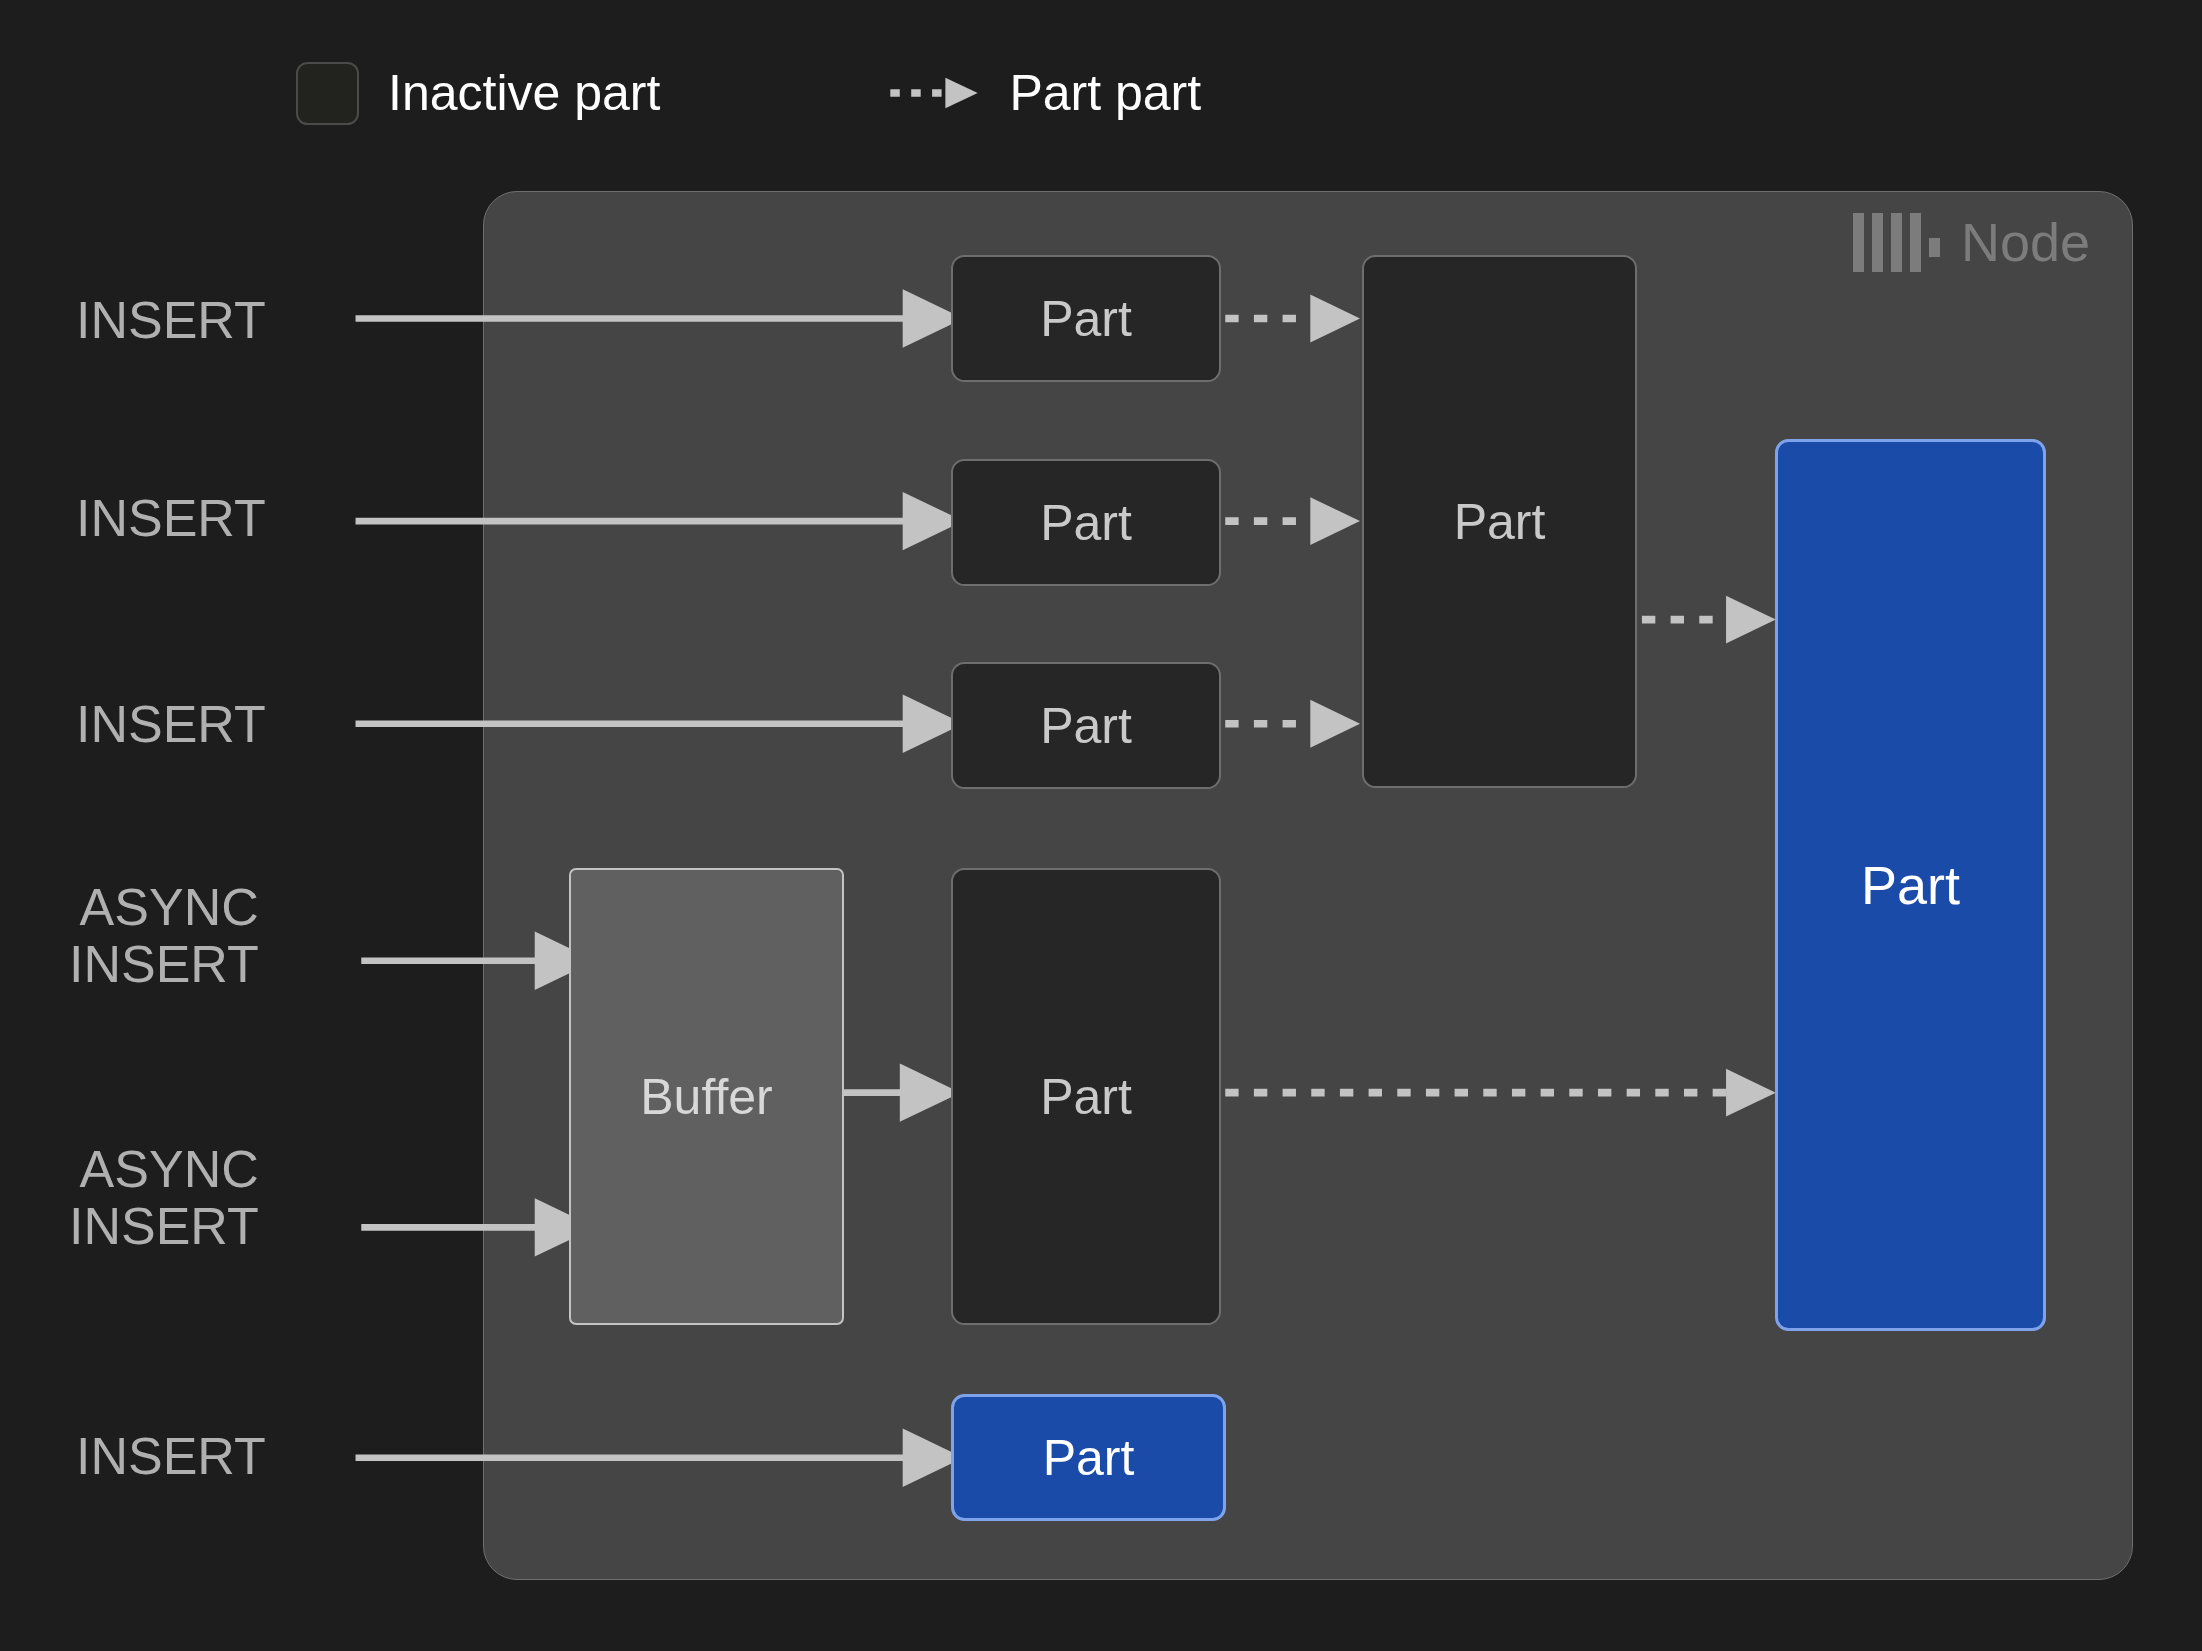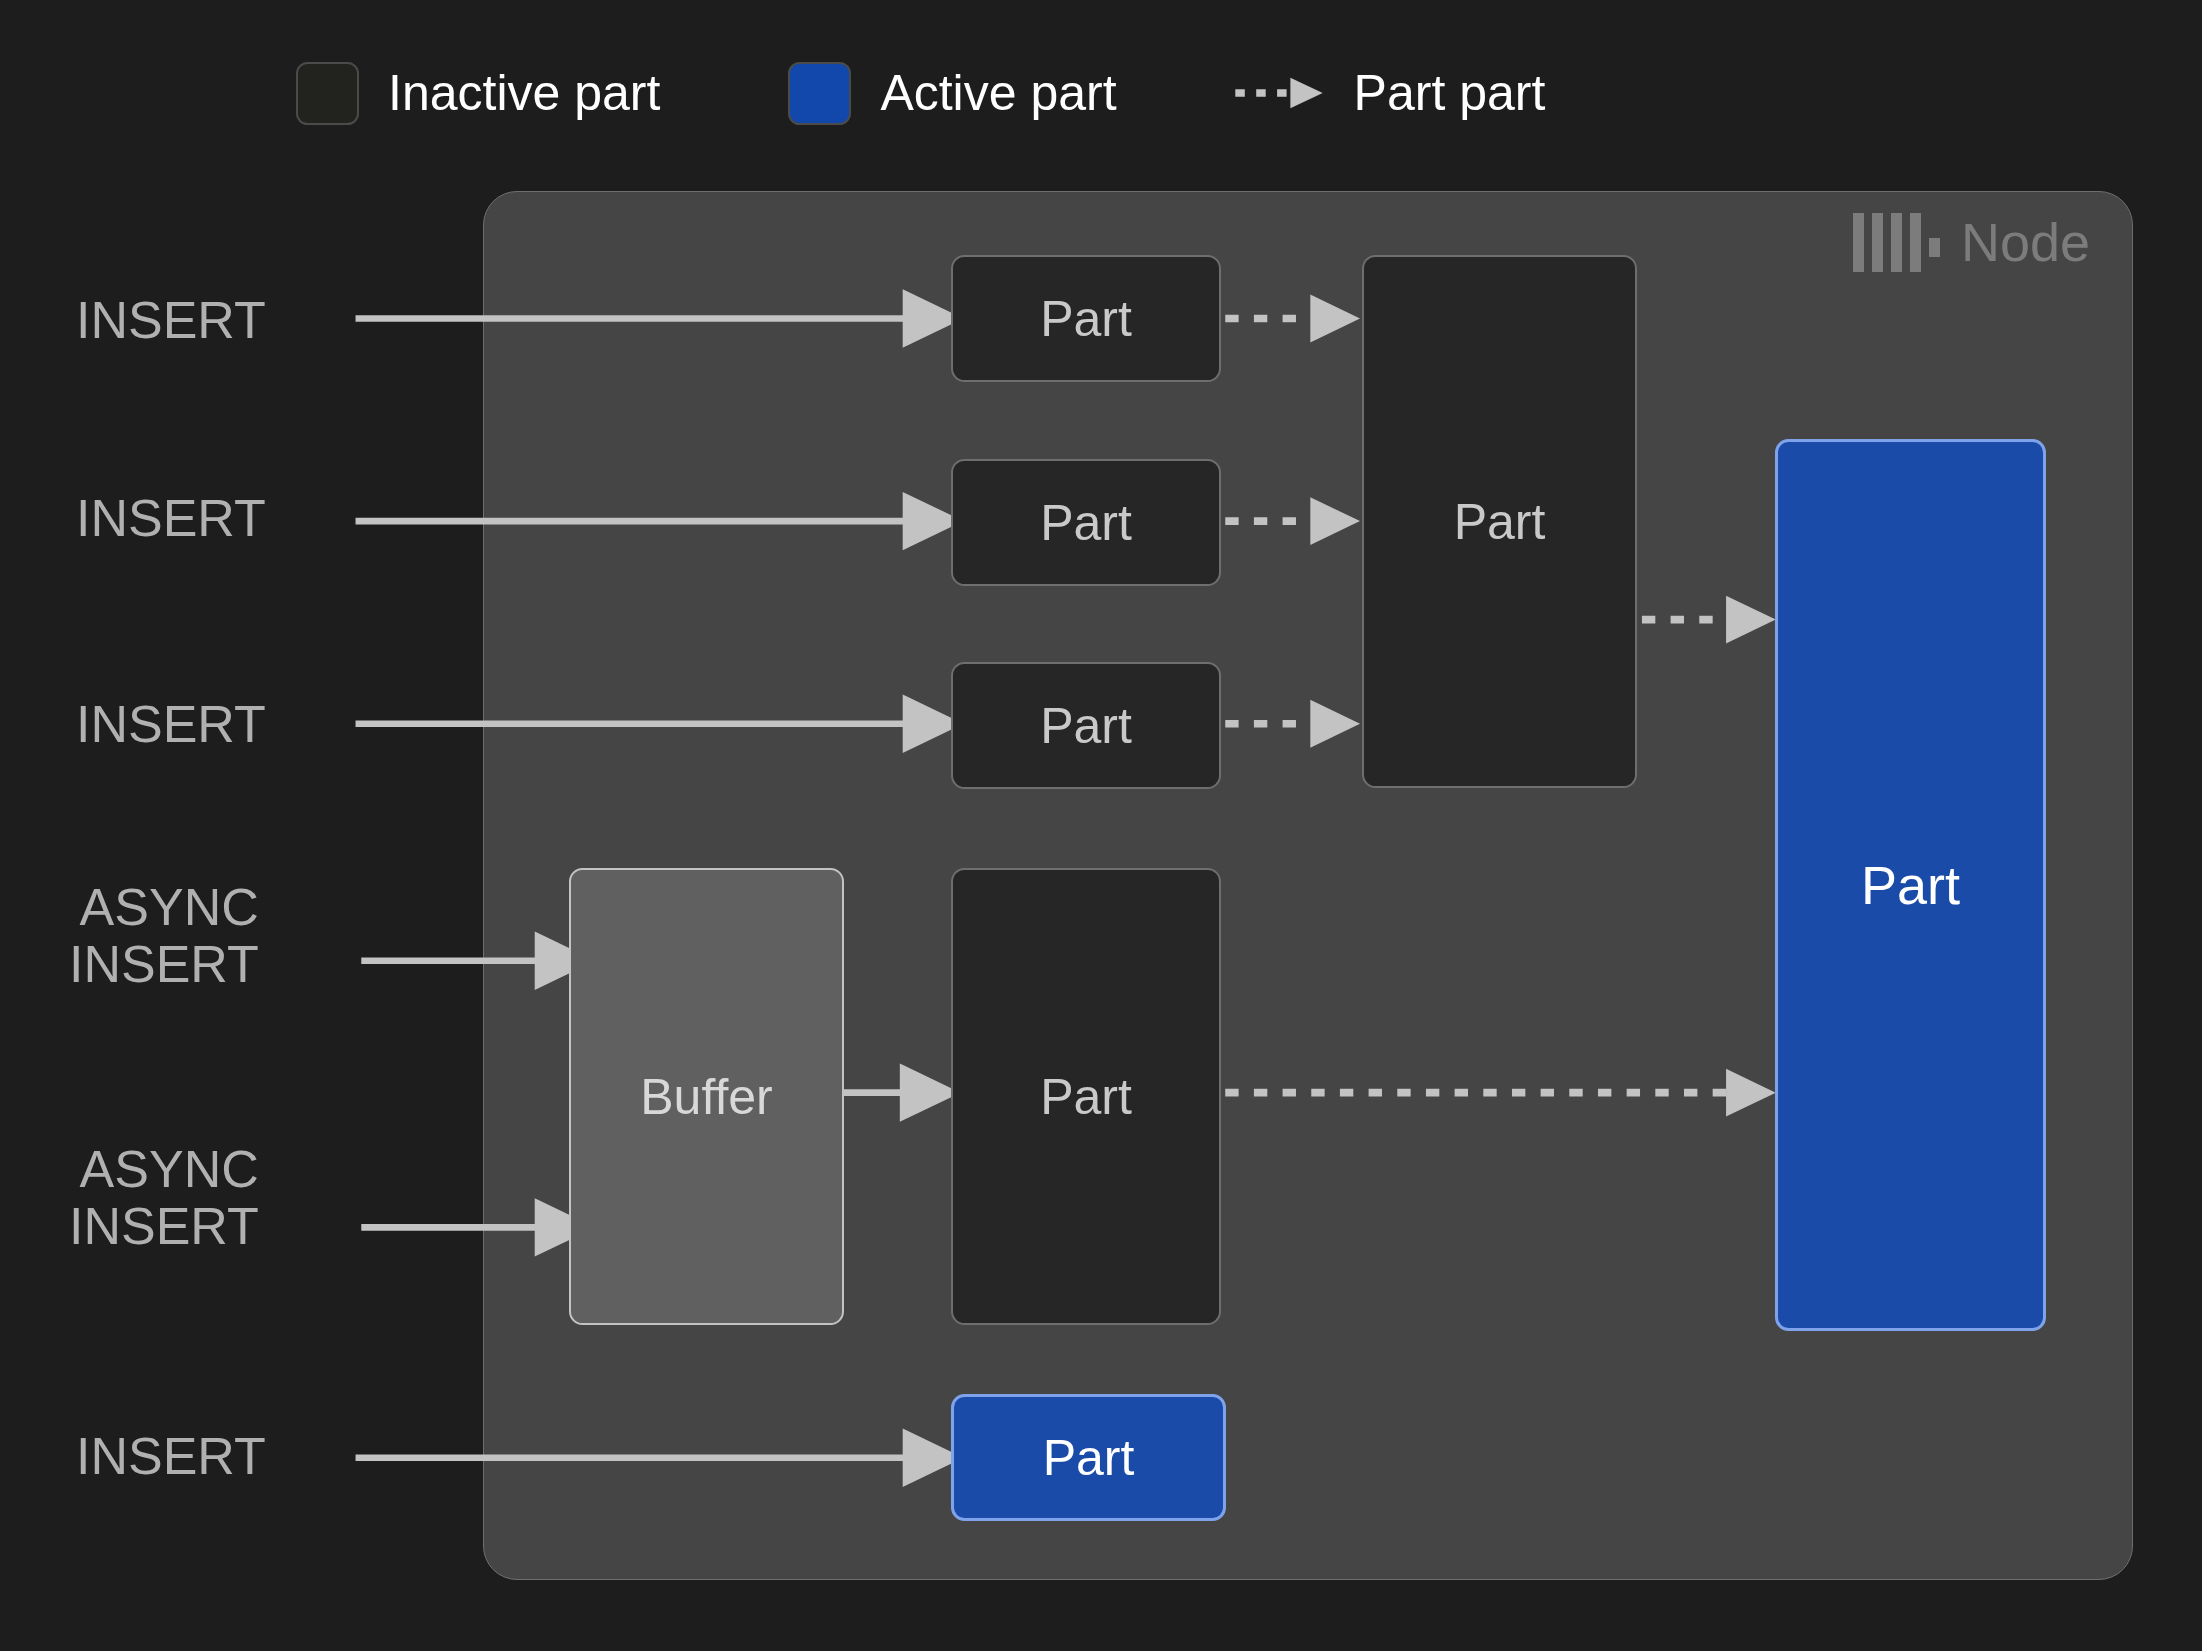--- a/index.html
+++ b/index.html
@@ -162,24 +162,20 @@
 
   <div class="legend">
 
     <div class="legend-item">
       <span class="legend-swatch inactive"></span>
       <span class="legend-label">Inactive part</span>
     </div>
 
     <div class="legend-gap-a"></div>
 
-    <div class="legend-item">
-      <span class="legend-swatch active"></span>
-      <span class="legend-label">Active part</span>
-    </div>
 
     <div class="legend-gap-b"></div>
 
     <div class="legend-item">
       <span class="legend-arrow-glyph">
         <svg width="92" height="38" viewBox="0 0 96 40">
           <line x1="2" y1="20" x2="58" y2="20" stroke="#c3c3c3" stroke-width="8" stroke-dasharray="10 12" stroke-linecap="butt"></line>
           <polygon points="60,4 94,20 60,36" fill="#c3c3c3"></polygon>
         </svg>
       </span>
@@ -265,21 +261,21 @@
   </div>
 
   <div class="box box-inactive" style="left:951px; top:662px; width:270px; height:127px;">
     <span class="box-label">Part</span>
   </div>
 
   <div class="box box-inactive" style="left:1362px; top:255px; width:275px; height:533px;">
     <span class="box-label">Part</span>
   </div>
 
-  <div class="box box-buffer" style="left:569px; top:868px; width:275px; height:457px;">
+  <div class="box box-buffer" style="left:569px; top:868px; width:275px; height:457px;border-radius:7px;">
     <span class="box-label">Buffer</span>
   </div>
 
   <div class="box box-inactive" style="left:951px; top:868px; width:270px; height:457px;">
     <span class="box-label">Part</span>
   </div>
 
   <div class="box box-active" style="left:1775px; top:439px; width:271px; height:892px;">
     <span class="box-label big">Part</span>
   </div>

